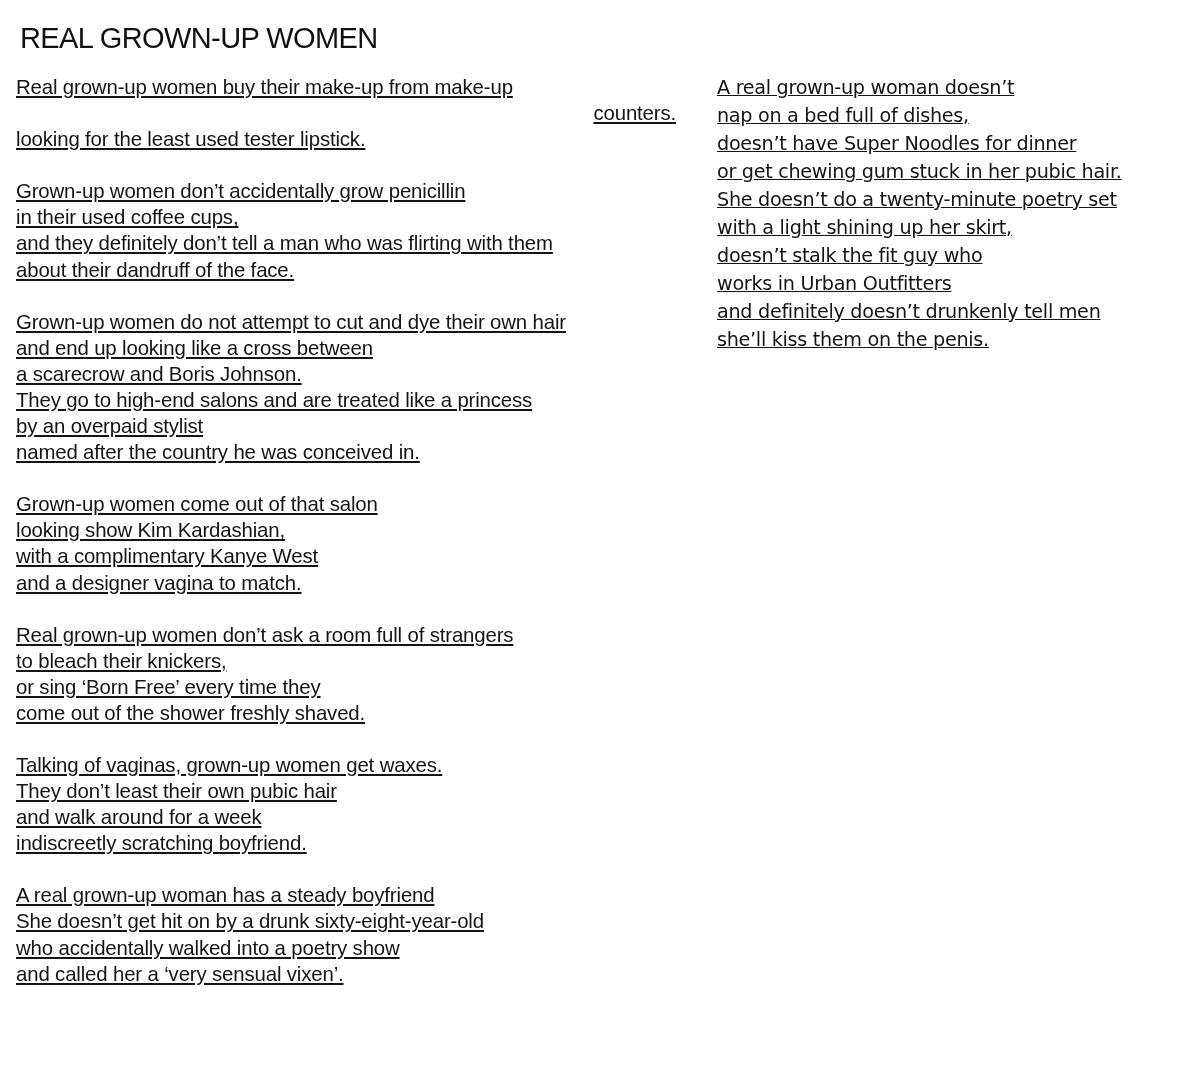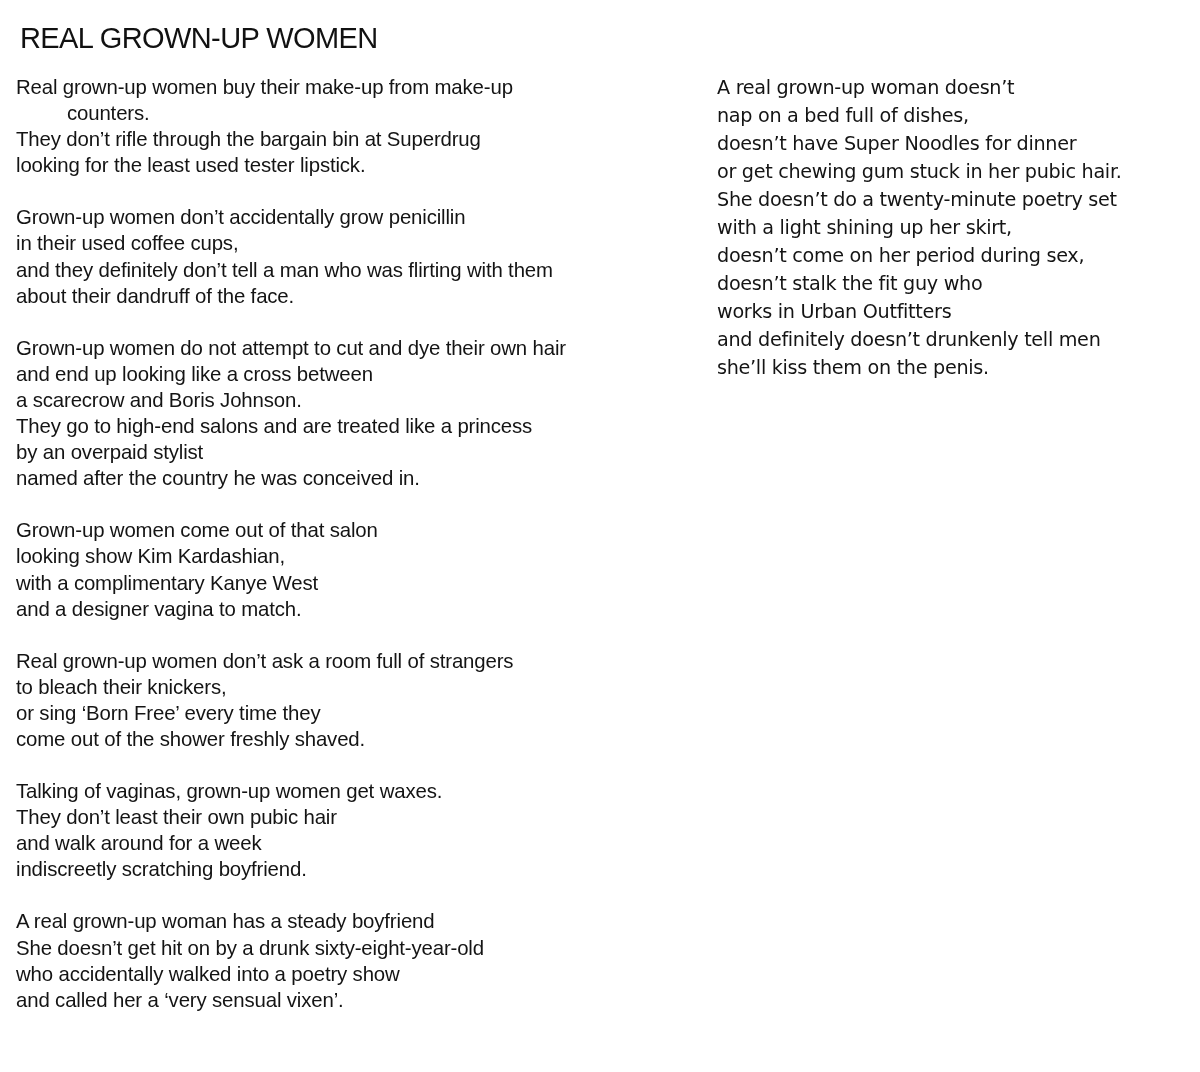--- a/index.html
+++ b/index.html
@@ -19,33 +19,32 @@
       font-family: "Liberation Sans", sans-serif;
       font-size: 20.4px; line-height: 26.1px; letter-spacing: -0.15px;
     }
     .col-right {
       position: absolute; left: 717px; top: 74px; width: 480px;
       font-family: "DejaVu Sans", sans-serif;
       font-size: 19.2px; line-height: 28px; letter-spacing: -0.3px;
     }
     .stanza { margin: 0 0 26px 0; }
     .col-right .stanza { margin-bottom: 28px; }
-    .line { display: block; white-space: nowrap; }
-    .line.indent { padding-left: 51px; }
+    .line { display: block; white-space: nowrap; text-decoration: underline; }
+    .line.indent { padding-left: 51px; text-align: right; }
   </style>
 </head>
 <body>
 
 <h1 class="title">REAL GROWN-UP WOMEN</h1>
 
 <div class="col-left">
   <p class="stanza">
     <span class="line">Real grown-up women buy their make-up from make-up</span>
     <span class="line indent">counters.</span>
-    <span class="line">They don’t rifle through the bargain bin at Superdrug</span>
     <span class="line">looking for the least used tester lipstick.</span>
   </p>
   <p class="stanza">
     <span class="line">Grown-up women don’t accidentally grow penicillin</span>
     <span class="line">in their used coffee cups,</span>
     <span class="line">and they definitely don’t tell a man who was flirting with them</span>
     <span class="line">about their dandruff of the face.</span>
   </p>
   <p class="stanza">
     <span class="line">Grown-up women do not attempt to cut and dye their own hair</span>
@@ -82,19 +81,18 @@
 </div>
 
 <div class="col-right">
   <p class="stanza">
     <span class="line">A real grown-up woman doesn’t</span>
     <span class="line">nap on a bed full of dishes,</span>
     <span class="line">doesn’t have Super Noodles for dinner</span>
     <span class="line">or get chewing gum stuck in her pubic hair.</span>
     <span class="line">She doesn’t do a twenty-minute poetry set</span>
     <span class="line">with a light shining up her skirt,</span>
-    <span class="line">doesn’t come on her period during sex,</span>
     <span class="line">doesn’t stalk the fit guy who</span>
     <span class="line">works in Urban Outfitters</span>
     <span class="line">and definitely doesn’t drunkenly tell men</span>
     <span class="line">she’ll kiss them on the penis.</span>
   </p>
 </div>
 
 </body></html>

